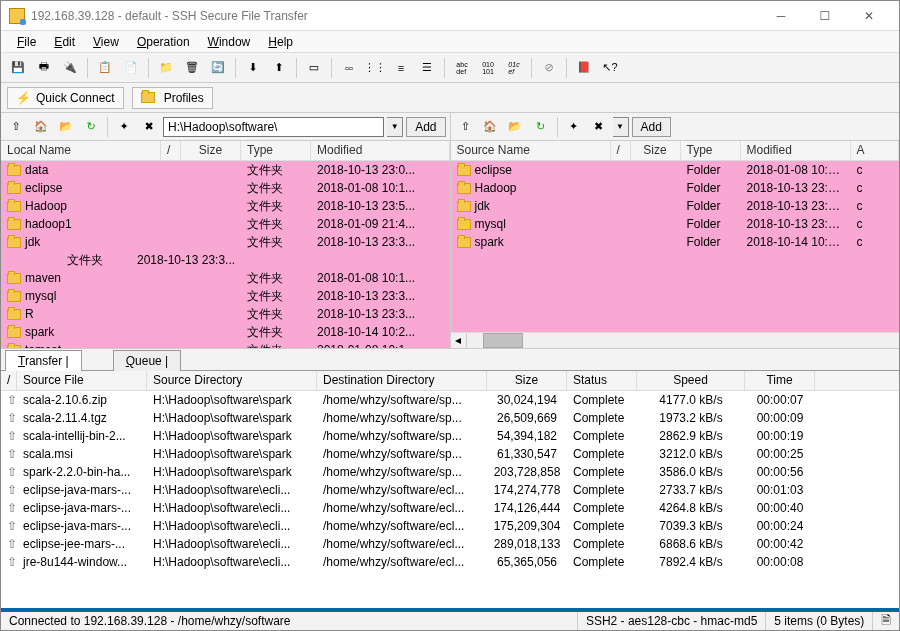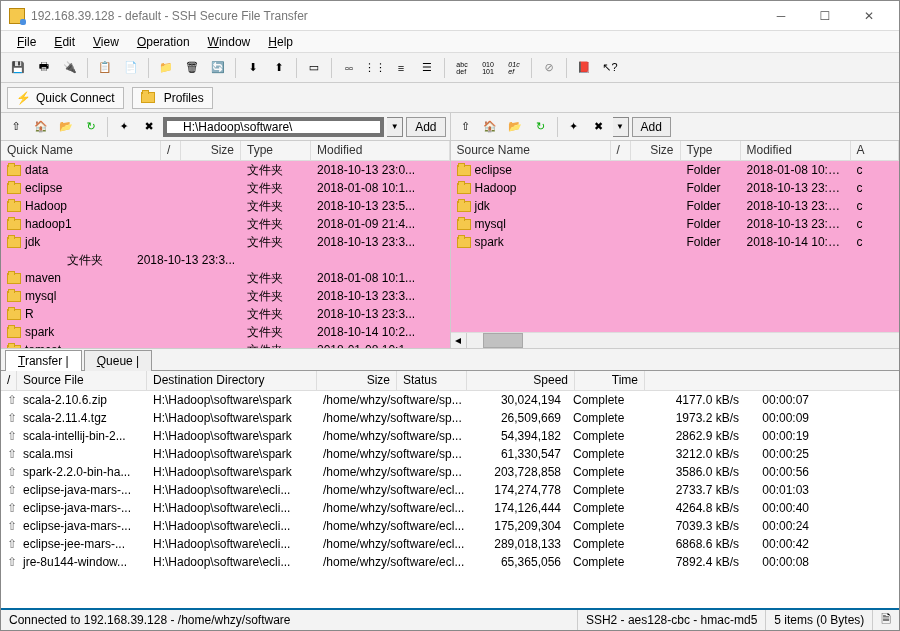--- a/index.html
+++ b/index.html
@@ -15,21 +15,21 @@
 .menubar .menu-item .ul { text-decoration: underline; }
 .toolbar { height: 30px; background: #f3f3f3; display: flex; align-items: center; padding: 2px 6px; gap: 4px; border-bottom: 1px solid #ccc; }
 .tbtn { width: 22px; height: 22px; display: flex; align-items: center; justify-content: center; border: 1px solid transparent; cursor: pointer; font-size: 11px; }
 .tsep { width: 1px; height: 20px; background: #ccc; margin: 0 2px; }
 .quickbar { height: 30px; background: #f3f3f3; display: flex; align-items: center; padding: 2px 6px; gap: 8px; border-bottom: 1px solid #ccc; }
 .quickbar .qbtn { padding: 3px 8px; border: 1px solid #bbb; background: #f9f9f9; display: flex; align-items: center; gap: 5px; cursor: pointer; }
 .panes { display: flex; height: 236px; border-bottom: 1px solid #ccc; }
 .pane { flex: 1; display: flex; flex-direction: column; background: #fff; overflow: hidden; }
 .pane + .pane { border-left: 1px solid #ccc; }
 .pathbar { height: 28px; background: #f3f3f3; display: flex; align-items: center; padding: 2px 4px; gap: 3px; border-bottom: 1px solid #ccc; }
-.pathbar input { flex: 1; height: 20px; padding: 0 16px; border: 4px solid #737373; background: #fff; }
+.pathbar input { flex: 1; height: 20px; padding: 0 4px; border: 1px solid #737373; background: #fff; }
 .pathbar .addbtn { padding: 2px 8px; border: 1px solid #999; background: #eee; cursor: pointer; }
 .drop-arrow { width: 16px; height: 20px; border: 1px solid #888; border-left: none; background: #eee; display: flex; align-items: center; justify-content: center; font-size: 8px; }
 .filehdr { height: 20px; background: #f5f5f5; display: flex; border-bottom: 1px solid #ddd; }
 .filehdr .col { padding: 2px 6px; border-right: 1px solid #ddd; color: #333; white-space: nowrap; overflow: hidden; }
 .filelist { flex: 1; overflow-y: scroll; overflow-x: hidden; background: #f9a8d4; }
 .filelist::-webkit-scrollbar { width: 16px; }
 .filelist::-webkit-scrollbar-track { background: #f0f0f0; }
 .filelist::-webkit-scrollbar-thumb { background: #c1c1c1; border: 1px solid #a8a8a8; }
 .frow { display: flex; height: 18px; align-items: center; cursor: pointer; }
 .frow .cell { padding: 0 6px; white-space: nowrap; overflow: hidden; text-overflow: ellipsis; }
@@ -42,24 +42,24 @@
 .tabs .tab .ul { text-decoration: underline; }
 .xferhdr { height: 20px; background: #f5f5f5; display: flex; border-bottom: 1px solid #ddd; }
 .xferhdr .xcol { padding: 2px 6px; border-right: 1px solid #ddd; white-space: nowrap; overflow: hidden; }
 .xferlist { flex: 1; overflow-y: scroll; background: #fff; }
 .xferlist::-webkit-scrollbar { width: 16px; }
 .xferlist::-webkit-scrollbar-track { background: #f0f0f0; }
 .xferlist::-webkit-scrollbar-thumb { background: #c1c1c1; border: 1px solid #a8a8a8; }
 .xrow { display: flex; height: 18px; align-items: center; }
 .xrow .xc { padding: 0 6px; white-space: nowrap; overflow: hidden; text-overflow: ellipsis; }
 .up-arrow { display: inline-block; width: 10px; color: #666; }
-.statusbar { height: 22px; background: #f3f3f3; border-top: 2px solid #0369a1; display: flex; align-items: center; font-size: 11px; }
+.statusbar { height: 22px; background: #f3f3f3; border-top: 4px solid #0369a1; display: flex; align-items: center; font-size: 11px; }
 .statusbar .sseg { padding: 0 8px; border-right: 1px solid #ccc; height: 100%; display: flex; align-items: center; }
 .statusbar .sseg.main { flex: 1; }
-.num { text-align: right; }
+.num { text-align: center; }
 </style>
 </head>
 <body>
 
 <div class="title-bar">
   <span class="app-icon"></span>
   <span class="title-text">192.168.39.128 - default - SSH Secure File Transfer</span>
   <div class="win-btns">
     <div class="win-btn">─</div>
     <div class="win-btn">☐</div>
@@ -128,21 +128,21 @@
       <div class="tbtn">📂</div>
       <div class="tbtn" style="color:#0a0;">↻</div>
       <div class="tsep"></div>
       <div class="tbtn">✦</div>
       <div class="tbtn">✖</div>
       <input value="H:\Hadoop\software\" style="">
       <div class="drop-arrow">▼</div>
       <div class="addbtn">Add</div>
     </div>
     <div class="filehdr">
-      <div class="col" style="width:160px">Quick Name</div>
+      <div class="col" style="width:160px">Local Name</div>
       <div class="col" style="width:20px">/</div>
       <div class="col num" style="width:60px">Size</div>
       <div class="col" style="width:70px">Type</div>
       <div class="col" style="flex:1">Modified</div>
     </div>
     <div class="filelist" id="local-list">
         <div class="frow">
           <div class="cell" style="width:180px"><span class="folder-ico"></span>data</div>
           <div class="cell num" style="width:60px"></div>
           <div class="cell" style="width:70px">文件夹</div>
@@ -269,26 +269,27 @@
       </div>
     <div class="hscroll">
         <div style="width:16px;border-right:1px solid #ccc;text-align:center;">◂</div>
         <div class="thumb"></div>
       </div>
   </div>
 </div>
 
 <div class="tabs">
   <div class="tab"><span class="ul">T</span><span>ransfer</span> |</div>
-  <div class="tab" style="background:#eee;"><span class="ul">Q</span><span>ueue</span> |</div>
+  <div class="tab" style="background:#eee;margin-left:29px;"><span class="ul">Q</span><span>ueue</span> |</div>
 </div>
 
 <div class="xferhdr">
   <div class="xcol" style="width:16px">/</div>
   <div class="xcol" style="width:130px">Source File</div>
+  <div class="xcol" style="width:170px">Source Directory</div>
   <div class="xcol" style="width:170px">Destination Directory</div>
   <div class="xcol num" style="width:80px">Size</div>
   <div class="xcol" style="width:70px">Status</div>
   <div class="xcol num" style="width:108px">Speed</div>
   <div class="xcol num" style="width:70px">Time</div>
 </div>
 <div class="xferlist" id="xfer-list">
     <div class="xrow">
       <div class="xc" style="width:16px"><span class="up-arrow">⇧</span></div>
       <div class="xc" style="width:130px">scala-2.10.6.zip</div>

